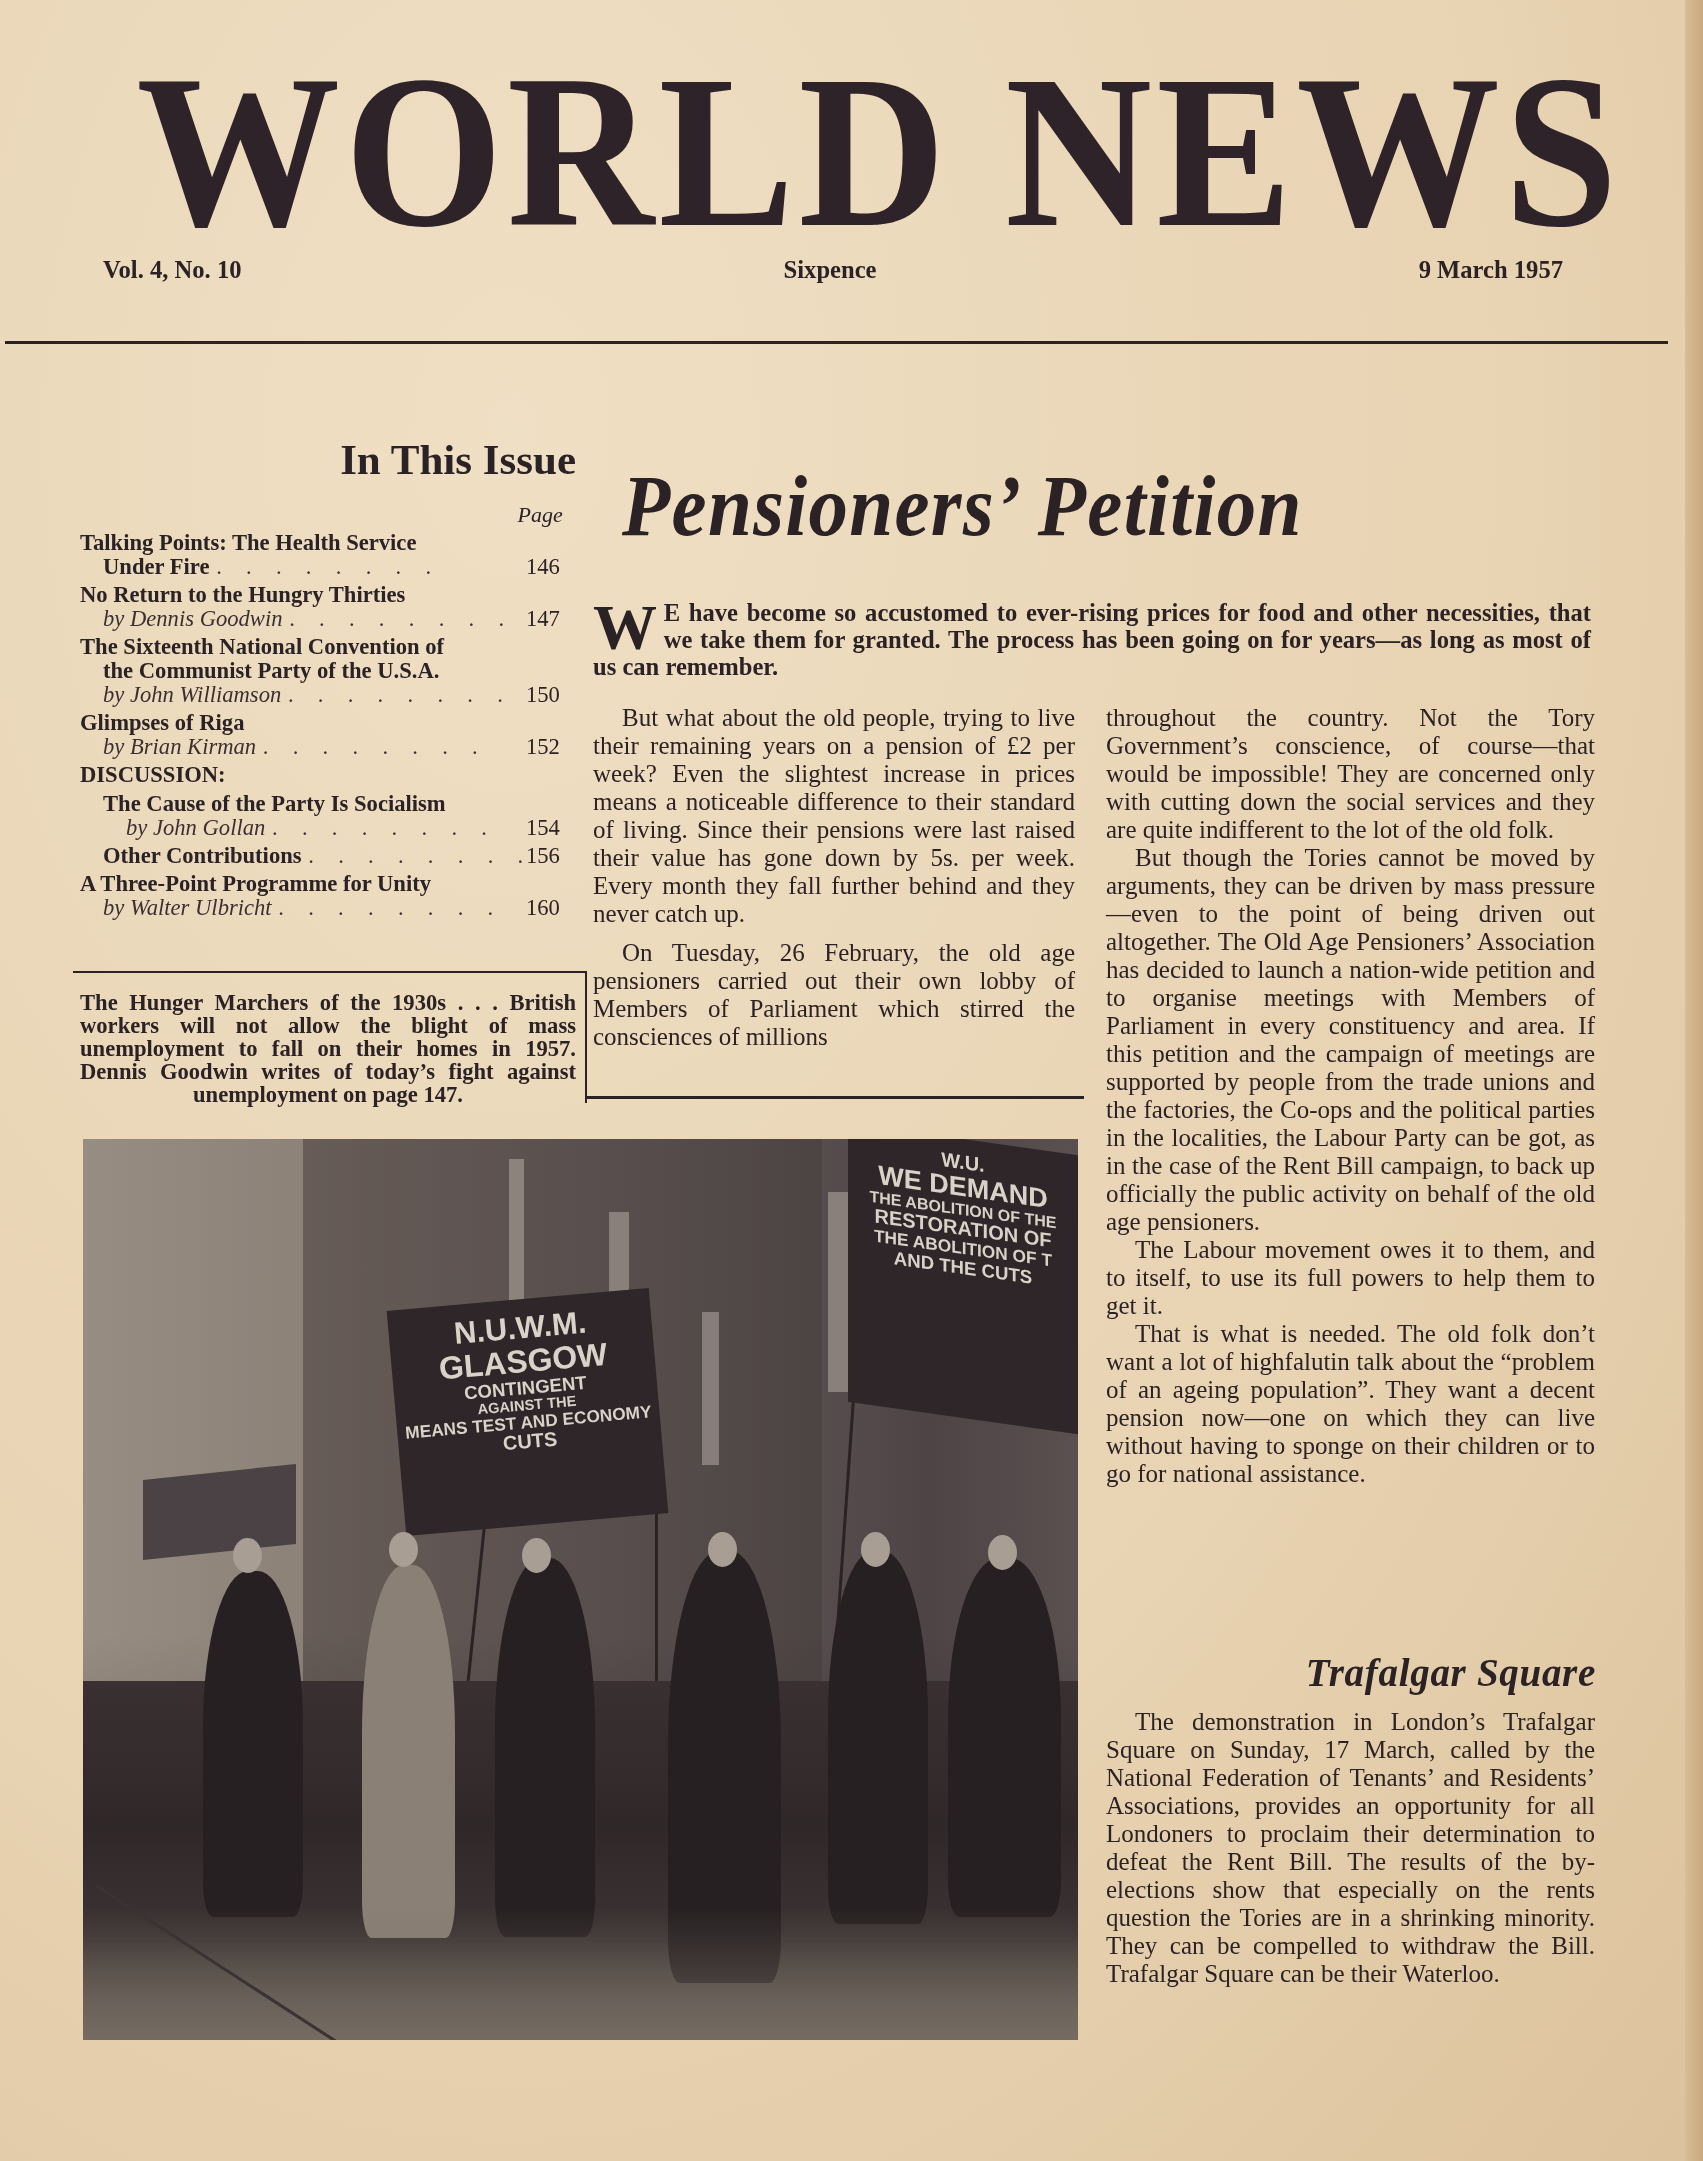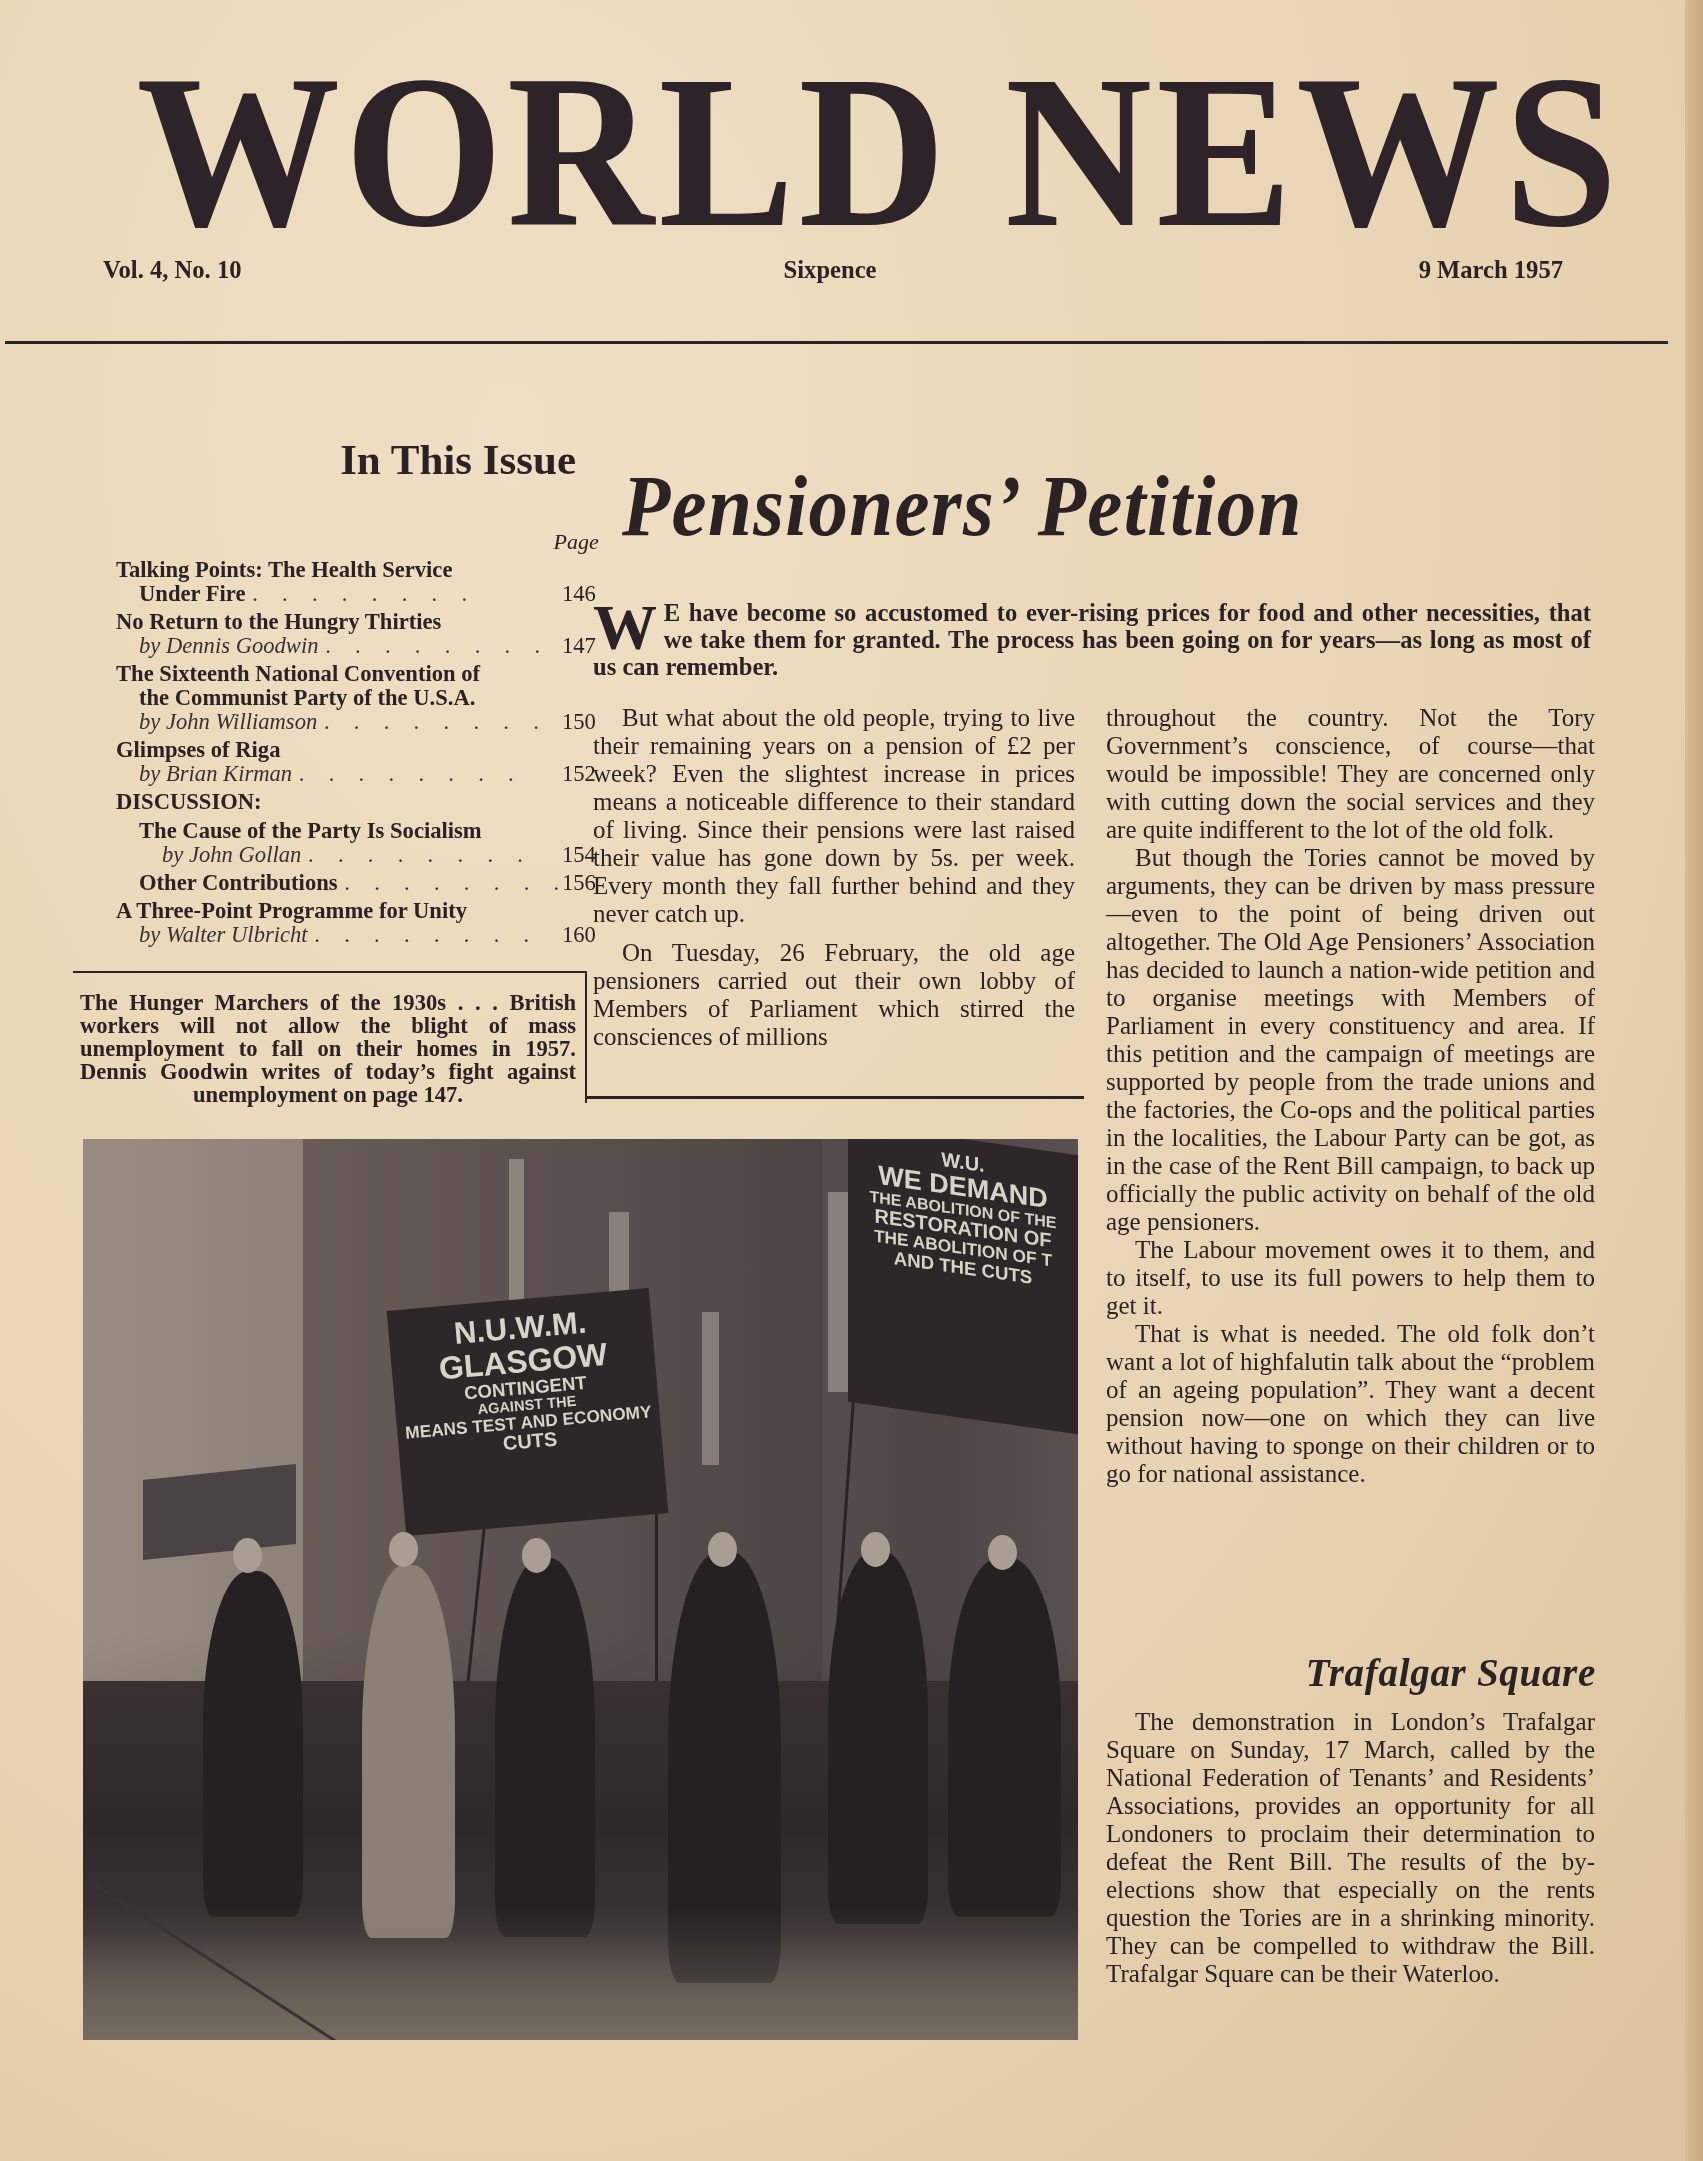--- a/index.html
+++ b/index.html
@@ -32,22 +32,22 @@
   }
   .rule-top {
     left: 5.3px; top: 341px; width: 1663px; height: 3.3px; background: #2b2226;
   }
   
   .toc-title {
     left: 80px; top: 433px; width: 496px; text-align: right;
     font-weight: bold; font-size: 43px; line-height: 53px;
   }
   .toc {
-    left: 80px; top: 530px; width: 486px;
-    font-size: 22.6px; line-height: 24px; margin-left: 36px;
+    left: 80px; top: 503px; width: 486px;
+    font-size: 22.6px; line-height: 24px;
   }
   .toc-pagehead { text-align: right; font-style: italic; font-size: 22px; margin-bottom: 4px; padding-right: 3.3px; }
   .toc-entry { margin-bottom: 4px; }
   .toc-title-text { font-weight: bold; }
   .toc-line { display: flex; align-items: baseline; }
   .toc-line .lbl { white-space: nowrap; }
   .toc-line .dots { flex: 1; overflow: hidden; white-space: nowrap; letter-spacing: 9.3px; padding: 0 6.7px; color: #3a3033; }
   .toc-line .pg { width: 40px; font-weight: normal; }
   .indent1 { padding-left: 23px; }
   .byline { font-style: italic; color: #3a3033; }

